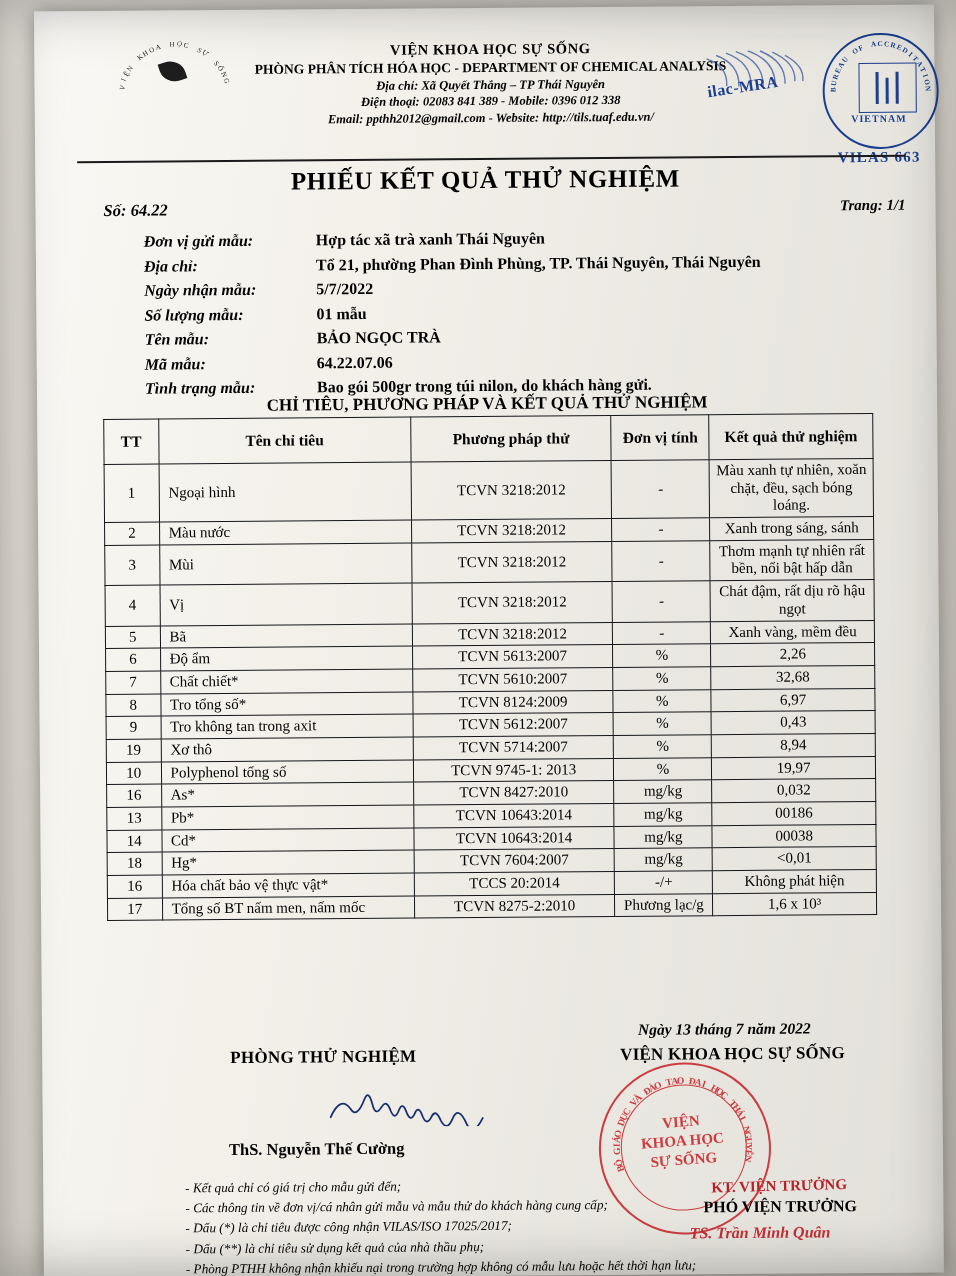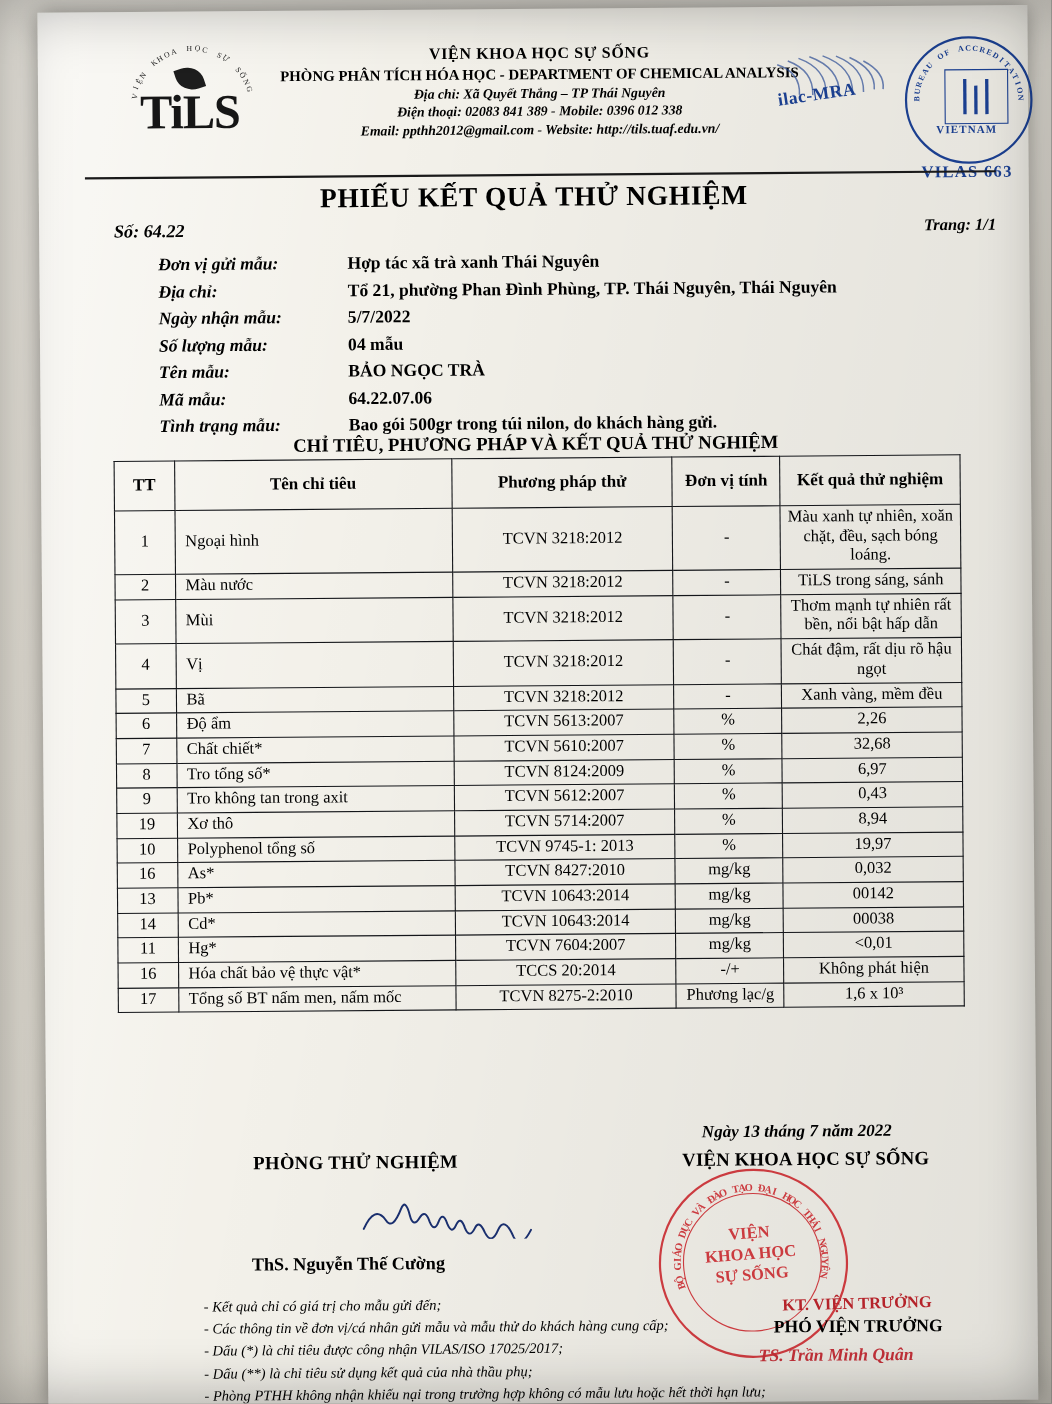--- a/index.html
+++ b/index.html
@@ -458,21 +458,20 @@
               <span style="left: 77.1342px; top: 5.80602px; transform: rotate(22.5deg) translate(-50%, -50%);"> </span>
               <span style="left: 83px; top: 8.69873px; transform: rotate(30deg) translate(-50%, -50%);">S</span>
               <span style="left: 88.4381px; top: 12.3323px; transform: rotate(37.5deg) translate(-50%, -50%);">Ự</span>
               <span style="left: 93.3553px; top: 16.6447px; transform: rotate(45deg) translate(-50%, -50%);"> </span>
               <span style="left: 97.6677px; top: 21.5619px; transform: rotate(52.5deg) translate(-50%, -50%);">S</span>
               <span style="left: 101.301px; top: 27px; transform: rotate(60deg) translate(-50%, -50%);">Ố</span>
               <span style="left: 104.194px; top: 32.8658px; transform: rotate(67.5deg) translate(-50%, -50%);">N</span>
               <span style="left: 106.296px; top: 39.059px; transform: rotate(75deg) translate(-50%, -50%);">G</span>
             </div>
           <div class="leaf"></div>
-          <div class="tils">TiLS</div>
         </div>
 
         <div class="head-text">
           <div class="l1">VIỆN KHOA HỌC SỰ SỐNG</div>
           <div class="l2">PHÒNG PHÂN TÍCH HÓA HỌC - DEPARTMENT OF CHEMICAL ANALYSIS</div>
           <div class="l3">Địa chỉ: Xã Quyết Thắng – TP Thái Nguyên</div>
           <div class="l4">Điện thoại: 02083 841 389 - Mobile: 0396 012 338</div>
           <div class="l5">Email: ppthh2012@gmail.com - Website: http://tils.tuaf.edu.vn/</div>
         </div>
 
@@ -540,21 +539,21 @@
           <div class="meta-row">
             <span class="k">Địa chỉ:</span>
             <span class="v">Tổ 21, phường Phan Đình Phùng, TP. Thái Nguyên, Thái Nguyên</span>
           </div>
           <div class="meta-row">
             <span class="k">Ngày nhận mẫu:</span>
             <span class="v">5/7/2022</span>
           </div>
           <div class="meta-row">
             <span class="k">Số lượng mẫu:</span>
-            <span class="v">04 mẫu</span>
+            <span class="v">01 mẫu</span>
           </div>
           <div class="meta-row">
             <span class="k">Tên mẫu:</span>
             <span class="v">BẢO NGỌC TRÀ</span>
           </div>
           <div class="meta-row">
             <span class="k">Mã mẫu:</span>
             <span class="v">64.22.07.06</span>
           </div>
           <div class="meta-row">
@@ -580,21 +579,21 @@
               <td class="name">Ngoại hình</td>
               <td>TCVN 3218:2012</td>
               <td>-</td>
               <td>Màu xanh tự nhiên, xoăn chặt, đều, sạch bóng loáng.</td>
             </tr>
             <tr>
               <td>2</td>
               <td class="name">Màu nước</td>
               <td>TCVN 3218:2012</td>
               <td>-</td>
-              <td>TiLS trong sáng, sánh</td>
+              <td>Xanh trong sáng, sánh</td>
             </tr>
             <tr>
               <td>3</td>
               <td class="name">Mùi</td>
               <td>TCVN 3218:2012</td>
               <td>-</td>
               <td>Thơm mạnh tự nhiên rất bền, nổi bật hấp dẫn</td>
             </tr>
             <tr>
               <td>4</td>
@@ -657,31 +656,31 @@
               <td class="name">As*</td>
               <td>TCVN 8427:2010</td>
               <td>mg/kg</td>
               <td>0,032</td>
             </tr>
             <tr>
               <td>13</td>
               <td class="name">Pb*</td>
               <td>TCVN  10643:2014</td>
               <td>mg/kg</td>
-              <td>00142</td>
+              <td>00186</td>
             </tr>
             <tr>
               <td>14</td>
               <td class="name">Cd*</td>
               <td>TCVN  10643:2014</td>
               <td>mg/kg</td>
               <td>00038</td>
             </tr>
             <tr>
-              <td>11</td>
+              <td>18</td>
               <td class="name">Hg*</td>
               <td>TCVN 7604:2007</td>
               <td>mg/kg</td>
               <td>&lt;0,01</td>
             </tr>
             <tr>
               <td>16</td>
               <td class="name">Hóa chất bảo vệ thực vật*</td>
               <td>TCCS 20:2014</td>
               <td>-/+</td>

